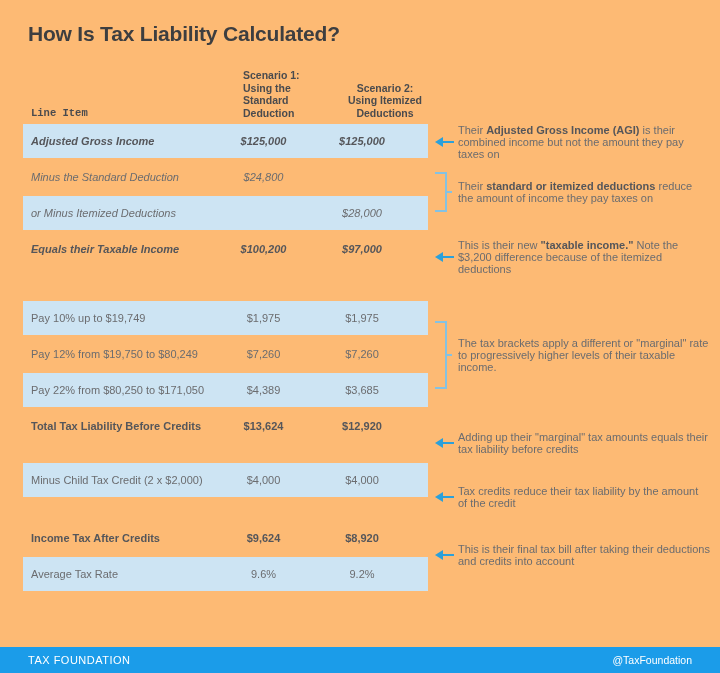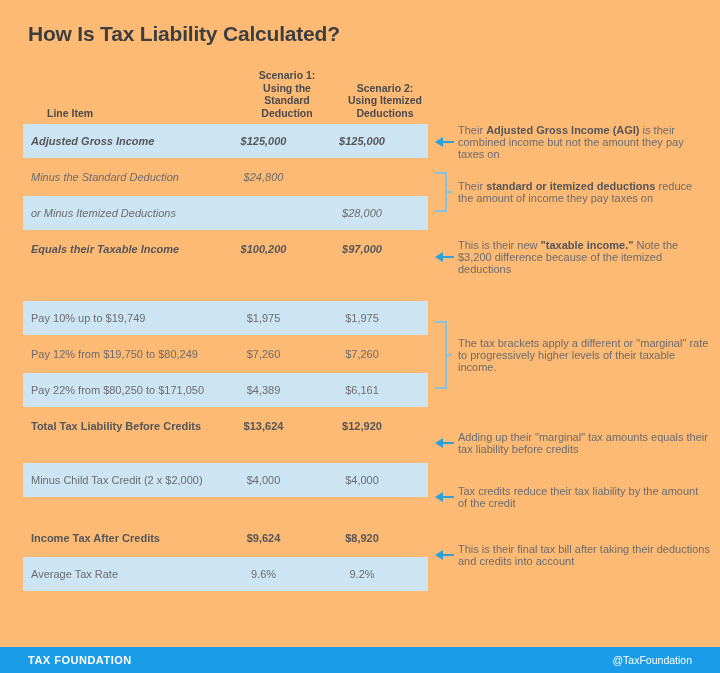--- a/index.html
+++ b/index.html
@@ -25,22 +25,22 @@
     letter-spacing:-0.2px;
   }
   
   .table{position:absolute;left:23px;top:58px;width:405px;}
   .thead{position:relative;height:66px;}
   .thead > div{
     position:absolute;bottom:5px;
     font-size:10.5px;line-height:12.5px;font-weight:700;
     color:var(--text-dark);white-space:pre-line;
   }
-  .h-line-item{left:24px;}
-  .h-s1{left:204px;width:120px;text-align:center;}
+  .h-line-item{left:8px;font-family:Liberation Mono, monospace;}
+  .h-s1{left:220px;width:120px;}
   .h-s2{left:300px;width:124px;text-align:center;}
   .row{
     display:grid;
     grid-template-columns:1fr 97px 100px;
     align-items:center;
     height:34px;margin-bottom:2px;
     padding-right:16px;
     font-size:11px;color:var(--text-gray);
   }
   .row.hl{background:var(--hl);}
@@ -83,21 +83,21 @@
   .anno-6{top:543px;}
   .anno-1 .bracket{height:40px;}
   .anno-3 .bracket{height:68px;}
   
   .footer{
     position:absolute;left:0;right:0;bottom:0;height:26px;
     background:var(--footer);color:#fff;
     display:flex;align-items:center;justify-content:space-between;
     padding:0 28px;
   }
-  .footer .brand{font-size:11px;font-weight:700;letter-spacing:0.5px;}
+  .footer .brand{font-size:11px;font-weight:400;letter-spacing:0.5px;}
   .footer .handle{font-size:10.5px;font-weight:400;}
 </style>
 </head>
 <body>
 
 <div class="page">
 
   <h1 class="title">How Is Tax Liability Calculated?</h1>
 
   <div class="table">
@@ -141,21 +141,21 @@
             <span class="val">$1,975</span>
           </div>
           <div class="row">
             <span class="lbl">Pay 12% from $19,750 to $80,249</span>
             <span class="val">$7,260</span>
             <span class="val">$7,260</span>
           </div>
           <div class="row hl">
             <span class="lbl">Pay 22% from $80,250 to $171,050</span>
             <span class="val">$4,389</span>
-            <span class="val">$6,161</span>
+            <span class="val">$3,685</span>
           </div>
         </div>
         <div class="row-group">
           <div class="row strong">
             <span class="lbl">Total Tax Liability Before Credits</span>
             <span class="val">$13,624</span>
             <span class="val">$12,920</span>
           </div>
         </div>
         <div class="row-group">

